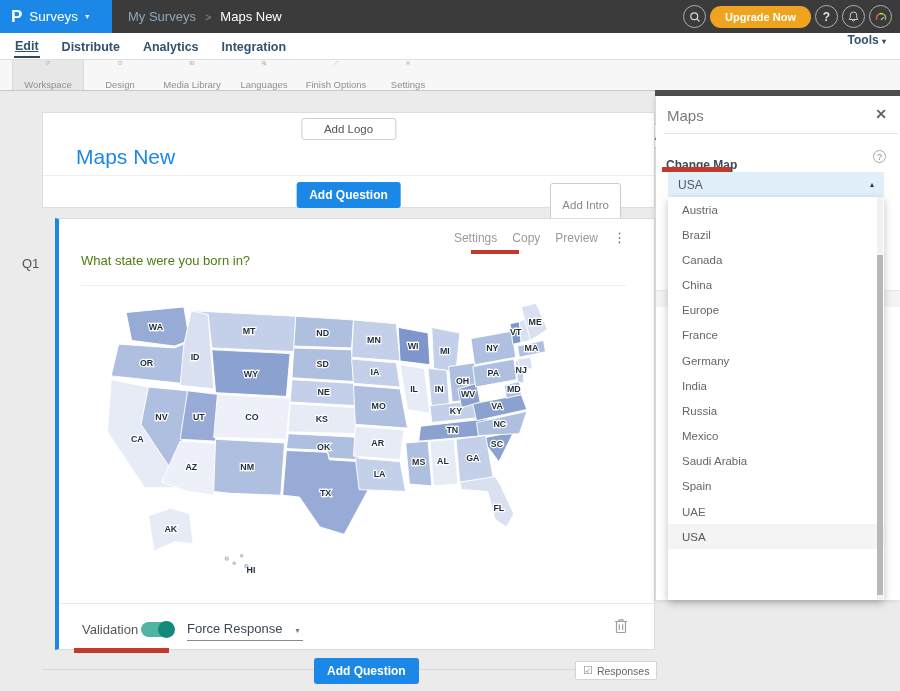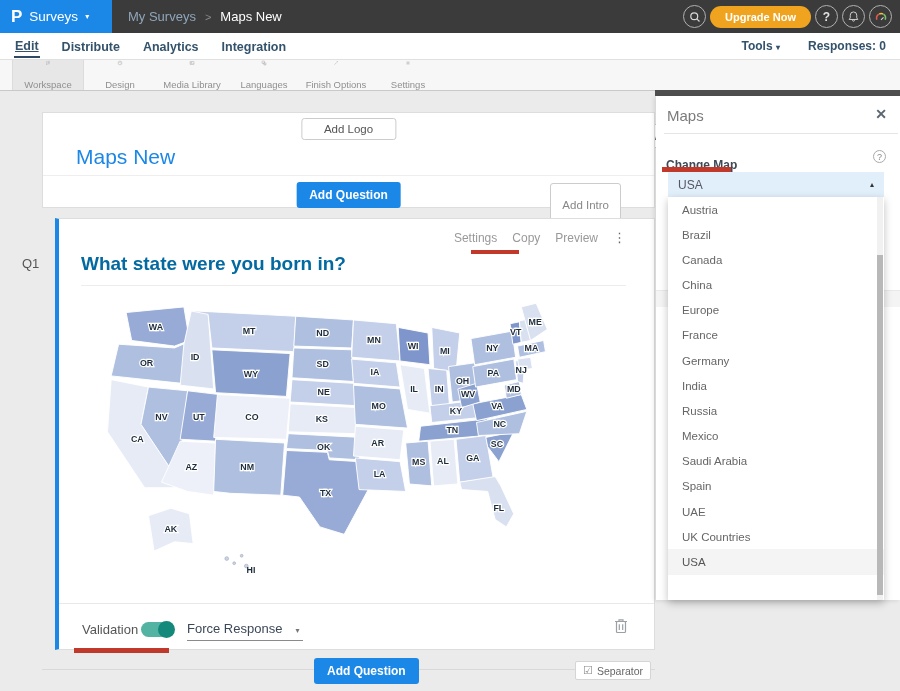--- a/index.html
+++ b/index.html
@@ -24,21 +24,21 @@
     font-size:12px; font-weight:bold; }
   #upgrade-btn { height:22px; border-radius:11px; background:#f0a31f; color:#fff;
     font-size:11px; font-weight:bold; border:none; padding:0 15px; cursor:pointer; }
 
   
   #subnav { position:absolute; left:0; top:33px; width:900px; height:27px; background:#fff;
     border-bottom:1px solid #e0e0e0; }
   #nav-tabs { position:absolute; left:14px; top:0; height:26px; display:flex; gap:21px; align-items:center; }
   .nav-tab { font-size:12.5px; font-weight:bold; color:#33526b; cursor:pointer; padding:4px 1px 3px; }
   .nav-tab.active { border-bottom:2px solid #2c4a63; text-decoration:underline; }
-  #subnav-right { position:absolute; right:14px; top:0; height:26px; display:flex; gap:28px; align-items:center; }
+  #subnav-right { position:absolute; right:14px; top:0; height:26px; display:flex; gap:28px; align-items:flex-end;flex-direction:column; }
   #tools-dd, #responses { font-size:12px; font-weight:bold; color:#33526b; cursor:pointer; }
   #tools-dd .caret { color:#33526b; }
   #responses { cursor:default; }
 
   
   #toolbar { position:absolute; left:0; top:60px; width:900px; height:31px; background:#f7f7f7;
     border-bottom:1px solid #c9c9c9; }
   #toolbar-items { position:absolute; left:12px; top:0; height:30px; display:flex; }
   .tb-item { width:72px; height:30px; display:flex; flex-direction:column; align-items:center;
     justify-content:center; gap:12px; cursor:pointer; }
@@ -72,21 +72,21 @@
   #add-intro-btn { position:absolute; right:33px; top:70px; background:#fff; border:1px solid #ccc;
     border-radius:3px; color:#888; font-size:11.5px; padding:15px 11px; cursor:pointer; }
 
   
   #q-label { position:absolute; left:22px; top:256px; font-size:13px; color:#555; }
   #q-card { position:absolute; left:55px; top:218px; width:600px; height:432px; background:#fff;
     border:1px solid #ddd; border-left:4px solid #1b87e6; }
   #q-links { position:absolute; right:28px; top:11px; display:flex; gap:15px; align-items:center; }
   .q-link { font-size:12px; color:#999; cursor:pointer; }
   #q-dots { color:#666; font-size:13px; cursor:pointer; }
-  #q-text { position:absolute; left:22px; top:34px; font-size:19px; font-weight:700; color:#0369a1; }
+  #q-text { position:absolute; left:22px; top:34px; font-size:13px; font-weight:400; color:#4d7c0f; }
   #q-div1 { position:absolute; left:22px; top:66px; width:545px; height:1px; background:#ededed; }
   #map-box { position:absolute; left:41px; top:74px; width:452px; height:300px; }
   #q-div2 { position:absolute; left:0; top:384px; width:100%; height:1px; background:#e8e8e8; }
   #validation-label { position:absolute; left:23px; top:403px; font-size:13px; color:#555; }
   #validation-toggle { position:absolute; left:82px; top:403px; width:33px; height:15px;
     background:#53b3a3; border-radius:8px; cursor:pointer; }
   #validation-toggle .knob { position:absolute; right:-1px; top:-1px; width:17px; height:17px;
     border-radius:50%; background:#12897a; }
   #force-response { position:absolute; left:128px; top:402px; font-size:13px; color:#3c4858;
     border-bottom:1px solid #8a8a8a; padding:0 4px 4px 0; cursor:pointer; }
@@ -393,21 +393,21 @@
   </div>
 
   <div class="red-mark" id="red-settings"></div>
   <div class="red-mark" id="red-validation"></div>
   <div class="red-mark" id="red-changemap"></div>
 
   <div id="bottom-div"></div>
   <button id="add-question-bottom" class="btn-blue">Add Question</button>
   <button id="separator-btn">
     <span class="cb">☑</span>
-    <span>Separator</span>
+    <span>Responses</span>
   </button>
 
   <div id="right-panel">
     <div id="panel-hline"></div>
     <div id="panel-band"></div>
     <div id="panel-title">Maps</div>
     <div id="panel-close">✕</div>
     <div id="panel-div"></div>
     <div id="change-map-label">Change Map</div>
     <div id="panel-help">?</div>
@@ -425,21 +425,20 @@
         <div class="dd-item">China</div>
         <div class="dd-item">Europe</div>
         <div class="dd-item">France</div>
         <div class="dd-item">Germany</div>
         <div class="dd-item">India</div>
         <div class="dd-item">Russia</div>
         <div class="dd-item">Mexico</div>
         <div class="dd-item">Saudi Arabia</div>
         <div class="dd-item">Spain</div>
         <div class="dd-item">UAE</div>
-        <div class="dd-item">UK Countries</div>
         <div class="dd-item selected">USA</div>
         <div id="dd-scroll">
         <div id="dd-thumb"></div>
       </div>
     </div>
   </div>
 
 </div>
 
 </body></html>

